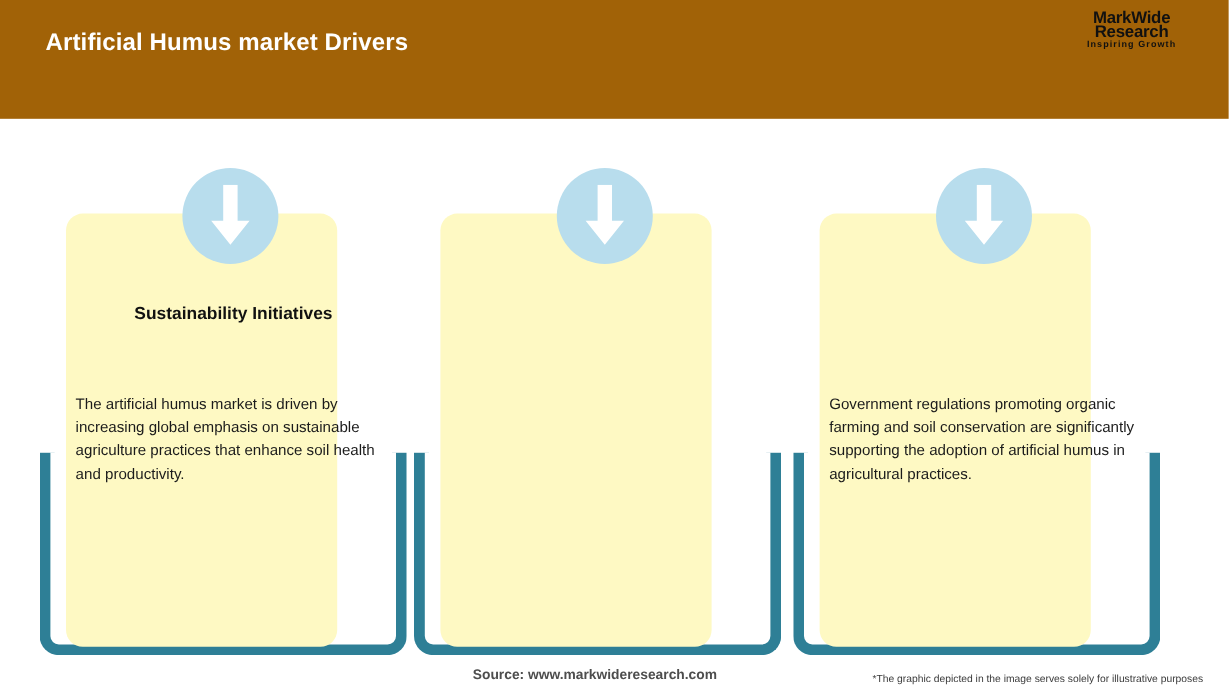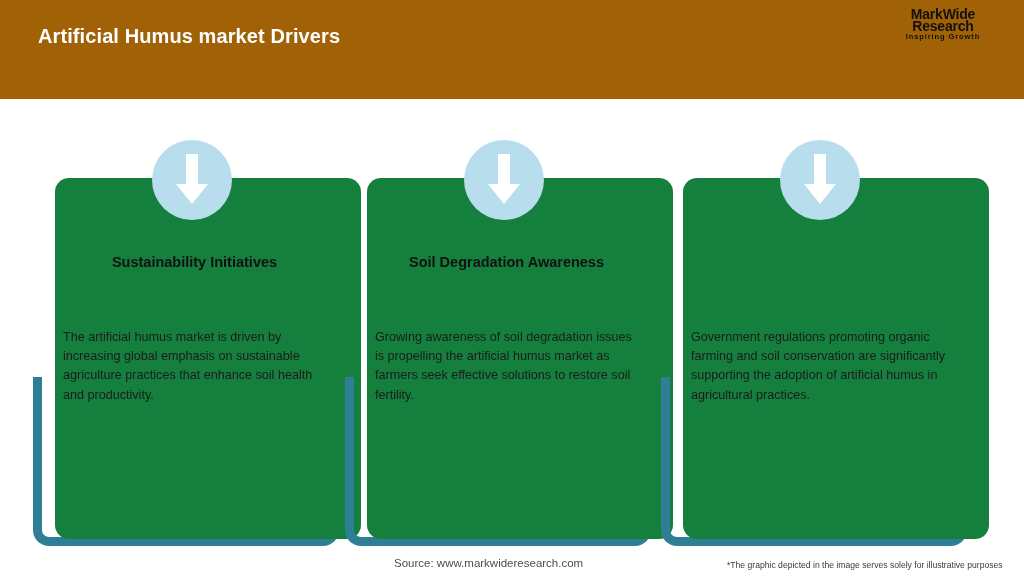--- a/index.html
+++ b/index.html
@@ -100,23 +100,23 @@
     border-bottom-left-radius: 16px;
     border-bottom-right-radius: 16px;
     box-sizing: border-box;
   }
 
   
   .panel {
     position: absolute;
     left: 22px;
     top: 38px;
-    width: 306px;
+    width: 226px;
     height: 361px;
-    background: #15803d;
+    background: #fef9c3;
     border-radius: 14px;
   }
 
   .card-title {
     position: absolute;
     left: 10px;
     top: 75px;
     width: 259px;
     text-align: center;
     font-size: 14.5px;
@@ -151,21 +151,21 @@
     left: 22px;
     top: 14px;
   }
 
   
   .source {
     position: absolute;
     left: 394px;
     top: 557px;
     font-size: 11.5px;
-    font-weight: normal;
+    font-weight: bold;
     color: #4d4d4d;
     white-space: nowrap;
   }
   .disclaimer {
     position: absolute;
     left: 727px;
     top: 560px;
     font-size: 8.6px;
     color: #3a3a3a;
     white-space: nowrap;
@@ -194,22 +194,20 @@
     <div class="icon-circle">
       <svg width="36" height="52" viewBox="0 0 36 52" xmlns="http://www.w3.org/2000/svg">
         <path d="M12 0 H24 V30 H34 L18 50 L2 30 H12 Z" fill="#ffffff"></path>
       </svg>
     </div>
   </div>
 
   <div class="card-group g2">
     <div class="frame"></div>
     <div class="panel">
-      <div class="card-title">Soil Degradation Awareness</div>
-      <div class="card-body">Growing awareness of soil degradation issues is propelling the artificial humus market as farmers seek effective solutions to restore soil fertility.</div>
     </div>
     <div class="icon-circle">
       <svg width="36" height="52" viewBox="0 0 36 52" xmlns="http://www.w3.org/2000/svg">
         <path d="M12 0 H24 V30 H34 L18 50 L2 30 H12 Z" fill="#ffffff"></path>
       </svg>
     </div>
   </div>
 
   <div class="card-group g3">
     <div class="frame"></div>

